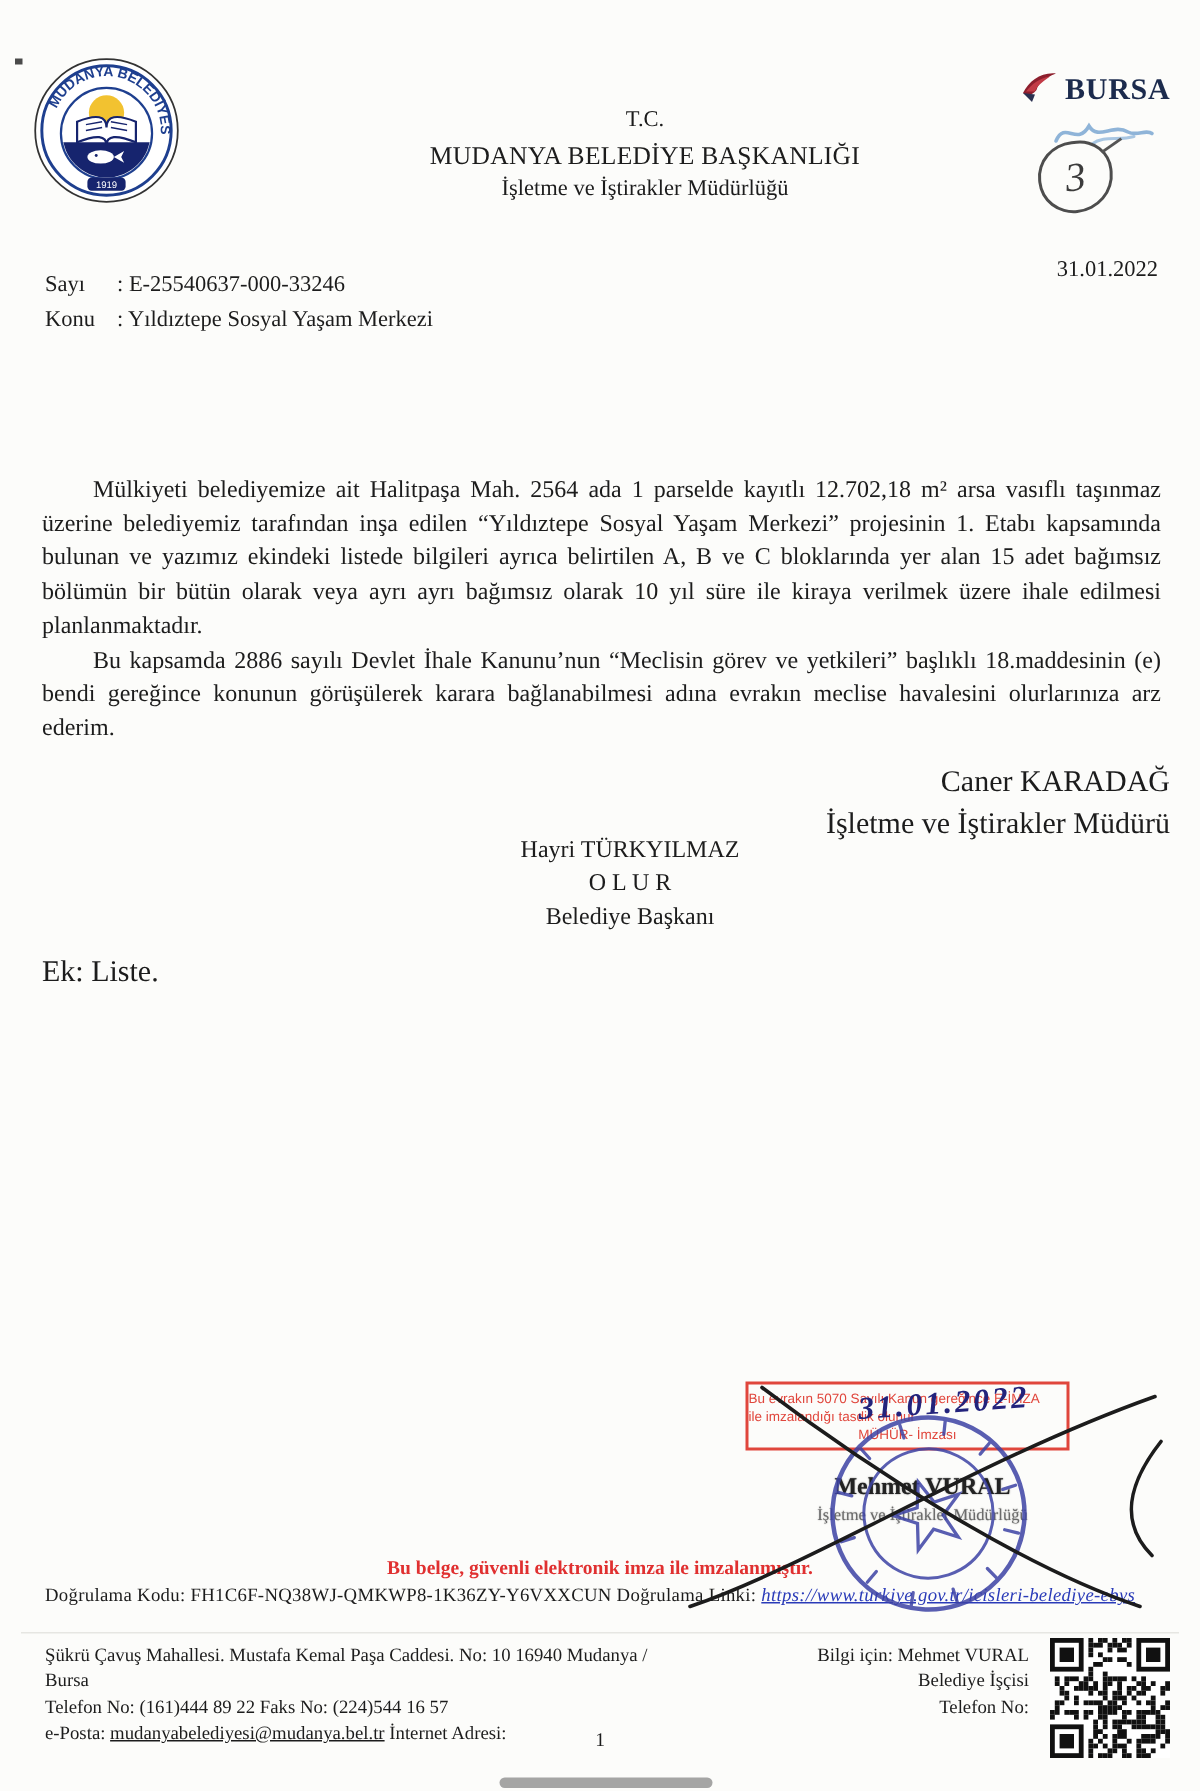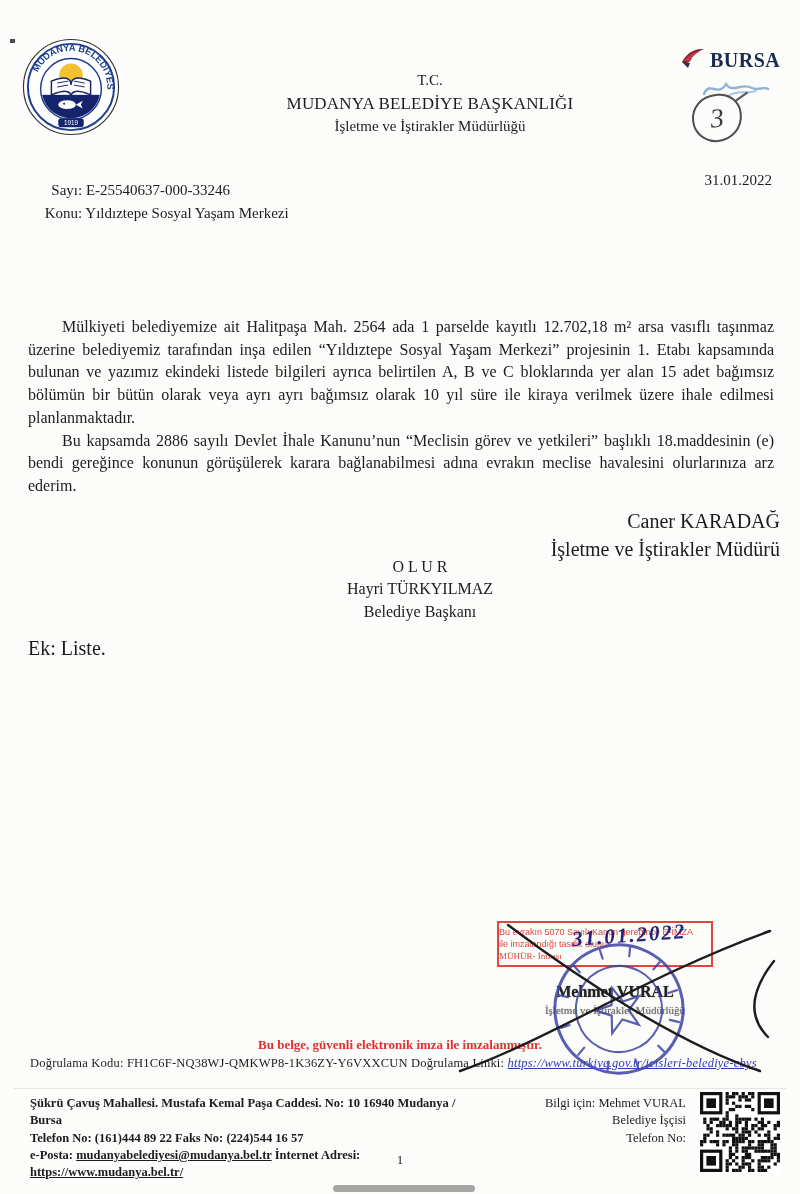--- a/index.html
+++ b/index.html
@@ -24,51 +24,51 @@
   .scribble{left:698px;top:76px;}
   .circle3{
     left:692px;top:94px;width:46px;height:44px;border:2.5px solid #4d4d4d;
     border-radius:52% 46% 55% 50%;transform:rotate(-6deg);
     display:flex;align-items:center;justify-content:center;
     font-size:27px;font-style:italic;color:#3c3c3c;
   }
   .circle3-tail{left:733px;top:96px;width:16px;height:2px;background:#555;transform:rotate(-35deg);}
   
   .meta{left:30px;top:179px;font-size:15px;line-height:1.5;}
-  .meta .row{display:flex;text-align:right;}
+  .meta .row{display:flex;}
   .meta .lbl{width:48px;}
   .doc-date{right:28px;top:172px;font-size:15px;}
   
   .salute{left:0;top:264px;width:800px;font-size:16px;letter-spacing:.6px;}
   .bodytext{left:28px;top:316px;width:746px;font-size:16px;line-height:1.42;text-align:justify;}
   .bodytext p{margin:0;text-indent:34px;}
   .sig1{left:480px;top:507px;width:300px;text-align:right;font-size:20px;line-height:1.4;}
   .olur{left:250px;top:556px;width:340px;text-align:center;font-size:16px;line-height:1.4;}
   .ek{left:28px;top:637px;font-size:20px;}
   
   .redstamp{
     left:497px;top:921px;width:212px;border:2px solid #e0463c;
     padding:3px 0;color:#e0463c;font-family:"Liberation Sans",sans-serif;
     font-size:9px;line-height:1.35;z-index:2;background:rgba(255,255,255,0);
   }
-  .redstamp .l3{display:flex;justify-content:flex-start;font-family:Liberation Serif, serif;}
+  .redstamp .l3{display:flex;justify-content:center;}
   .hand-date{
     left:572px;top:923px;transform:rotate(-4deg);font-size:21px;font-style:italic;
     color:#23237c;letter-spacing:2px;z-index:4;font-weight:bold;
   }
   .seal{left:546px;top:936px;z-index:5;opacity:.85;}
   .stamp-name{left:495px;top:983px;width:240px;text-align:center;font-weight:bold;font-size:16px;color:#222;z-index:3;text-shadow:0 0 1px #555;}
   .stamp-title{left:495px;top:1004px;width:240px;text-align:center;font-size:11px;color:#3a3a3a;opacity:.75;z-index:3;text-shadow:0 0 1px #777;}
   .flourish{left:452px;top:903px;z-index:6;}
   
   .esign{left:0;top:1037px;width:800px;text-align:center;color:#e03030;font-weight:bold;font-size:13px;z-index:1;}
   .verify{left:30px;top:1056px;width:744px;font-size:12.5px;letter-spacing:.2px;z-index:1;}
   .verify a{color:#2a3bb8;font-style:italic;}
   .sep{left:14px;top:1088px;width:772px;height:1px;background:#e6e6e2;}
-  .f-left{left:30px;top:1095px;width:440px;font-size:12.5px;line-height:1.38;font-weight:bold;}
+  .f-left{left:30px;top:1095px;width:440px;font-size:12.5px;line-height:1.38;}
   .f-right{left:420px;top:1095px;width:266px;text-align:right;font-size:12.5px;line-height:1.38;}
   .qr{left:700px;top:1092px;z-index:1;}
   .pagenum{left:0;top:1152px;width:800px;text-align:center;font-size:13px;}
   .bottombar{left:333px;top:1185px;width:142px;height:7px;background:#8f8f8f;border-radius:4px;opacity:.8;}
   a{color:inherit;}
   .u{text-decoration:underline;}
 </style>
 </head>
 <body>
 
@@ -147,22 +147,22 @@
     <p>Mülkiyeti belediyemize ait Halitpaşa Mah. 2564 ada 1 parselde kayıtlı 12.702,18 m² arsa vasıflı taşınmaz üzerine belediyemiz tarafından inşa edilen “Yıldıztepe Sosyal Yaşam Merkezi” projesinin 1. Etabı kapsamında bulunan ve yazımız ekindeki listede bilgileri ayrıca belirtilen A, B ve C bloklarında yer alan 15 adet bağımsız bölümün bir bütün olarak veya ayrı ayrı bağımsız olarak 10 yıl süre ile kiraya verilmek üzere ihale edilmesi planlanmaktadır.</p>
     <p>Bu kapsamda 2886 sayılı Devlet İhale Kanunu’nun “Meclisin görev ve yetkileri” başlıklı 18.maddesinin (e) bendi gereğince konunun görüşülerek karara bağlanabilmesi adına evrakın meclise havalesini olurlarınıza arz ederim.</p>
   </div>
 
   <div class="abs sig1">
     <div>Caner KARADAĞ</div>
     <div>İşletme ve İştirakler Müdürü</div>
   </div>
 
   <div class="abs olur">
+    <div>Hayri TÜRKYILMAZ</div>
     <div>O L U R</div>
-    <div>Hayri TÜRKYILMAZ</div>
     <div>Belediye Başkanı</div>
   </div>
 
   <div class="abs ek">Ek: Liste.</div>
 
   <div class="abs redstamp">
     <div>Bu evrakın 5070 Sayılı Kanun gereğince E-İMZA</div>
     <div>ile imzalandığı tasdik olunur</div>
     <div class="l3">
       <span>MÜHÜR</span>
@@ -217,23 +217,20 @@
   <div class="abs sep"></div>
 
   <div class="abs f-left">
     <div>Şükrü Çavuş Mahallesi. Mustafa Kemal Paşa Caddesi. No: 10 16940 Mudanya /</div>
     <div>Bursa</div>
     <div>Telefon No: (161)444 89 22 Faks No: (224)544 16 57</div>
     <div>
       <span>e-Posta:</span>
       <a class="u" href="#">mudanyabelediyesi@mudanya.bel.tr</a>
       <span>İnternet Adresi:</span>
-    </div>
-    <div>
-      <a href="#">https://www.mudanya.bel.tr/</a>
     </div>
   </div>
 
   <div class="abs f-right">
     <div>Bilgi için: Mehmet VURAL</div>
     <div>Belediye İşçisi</div>
     <div>Telefon No:</div>
   </div>
 
   <svg class="abs qr" id="qr" width="80" height="80" viewBox="0 0 75 75">

